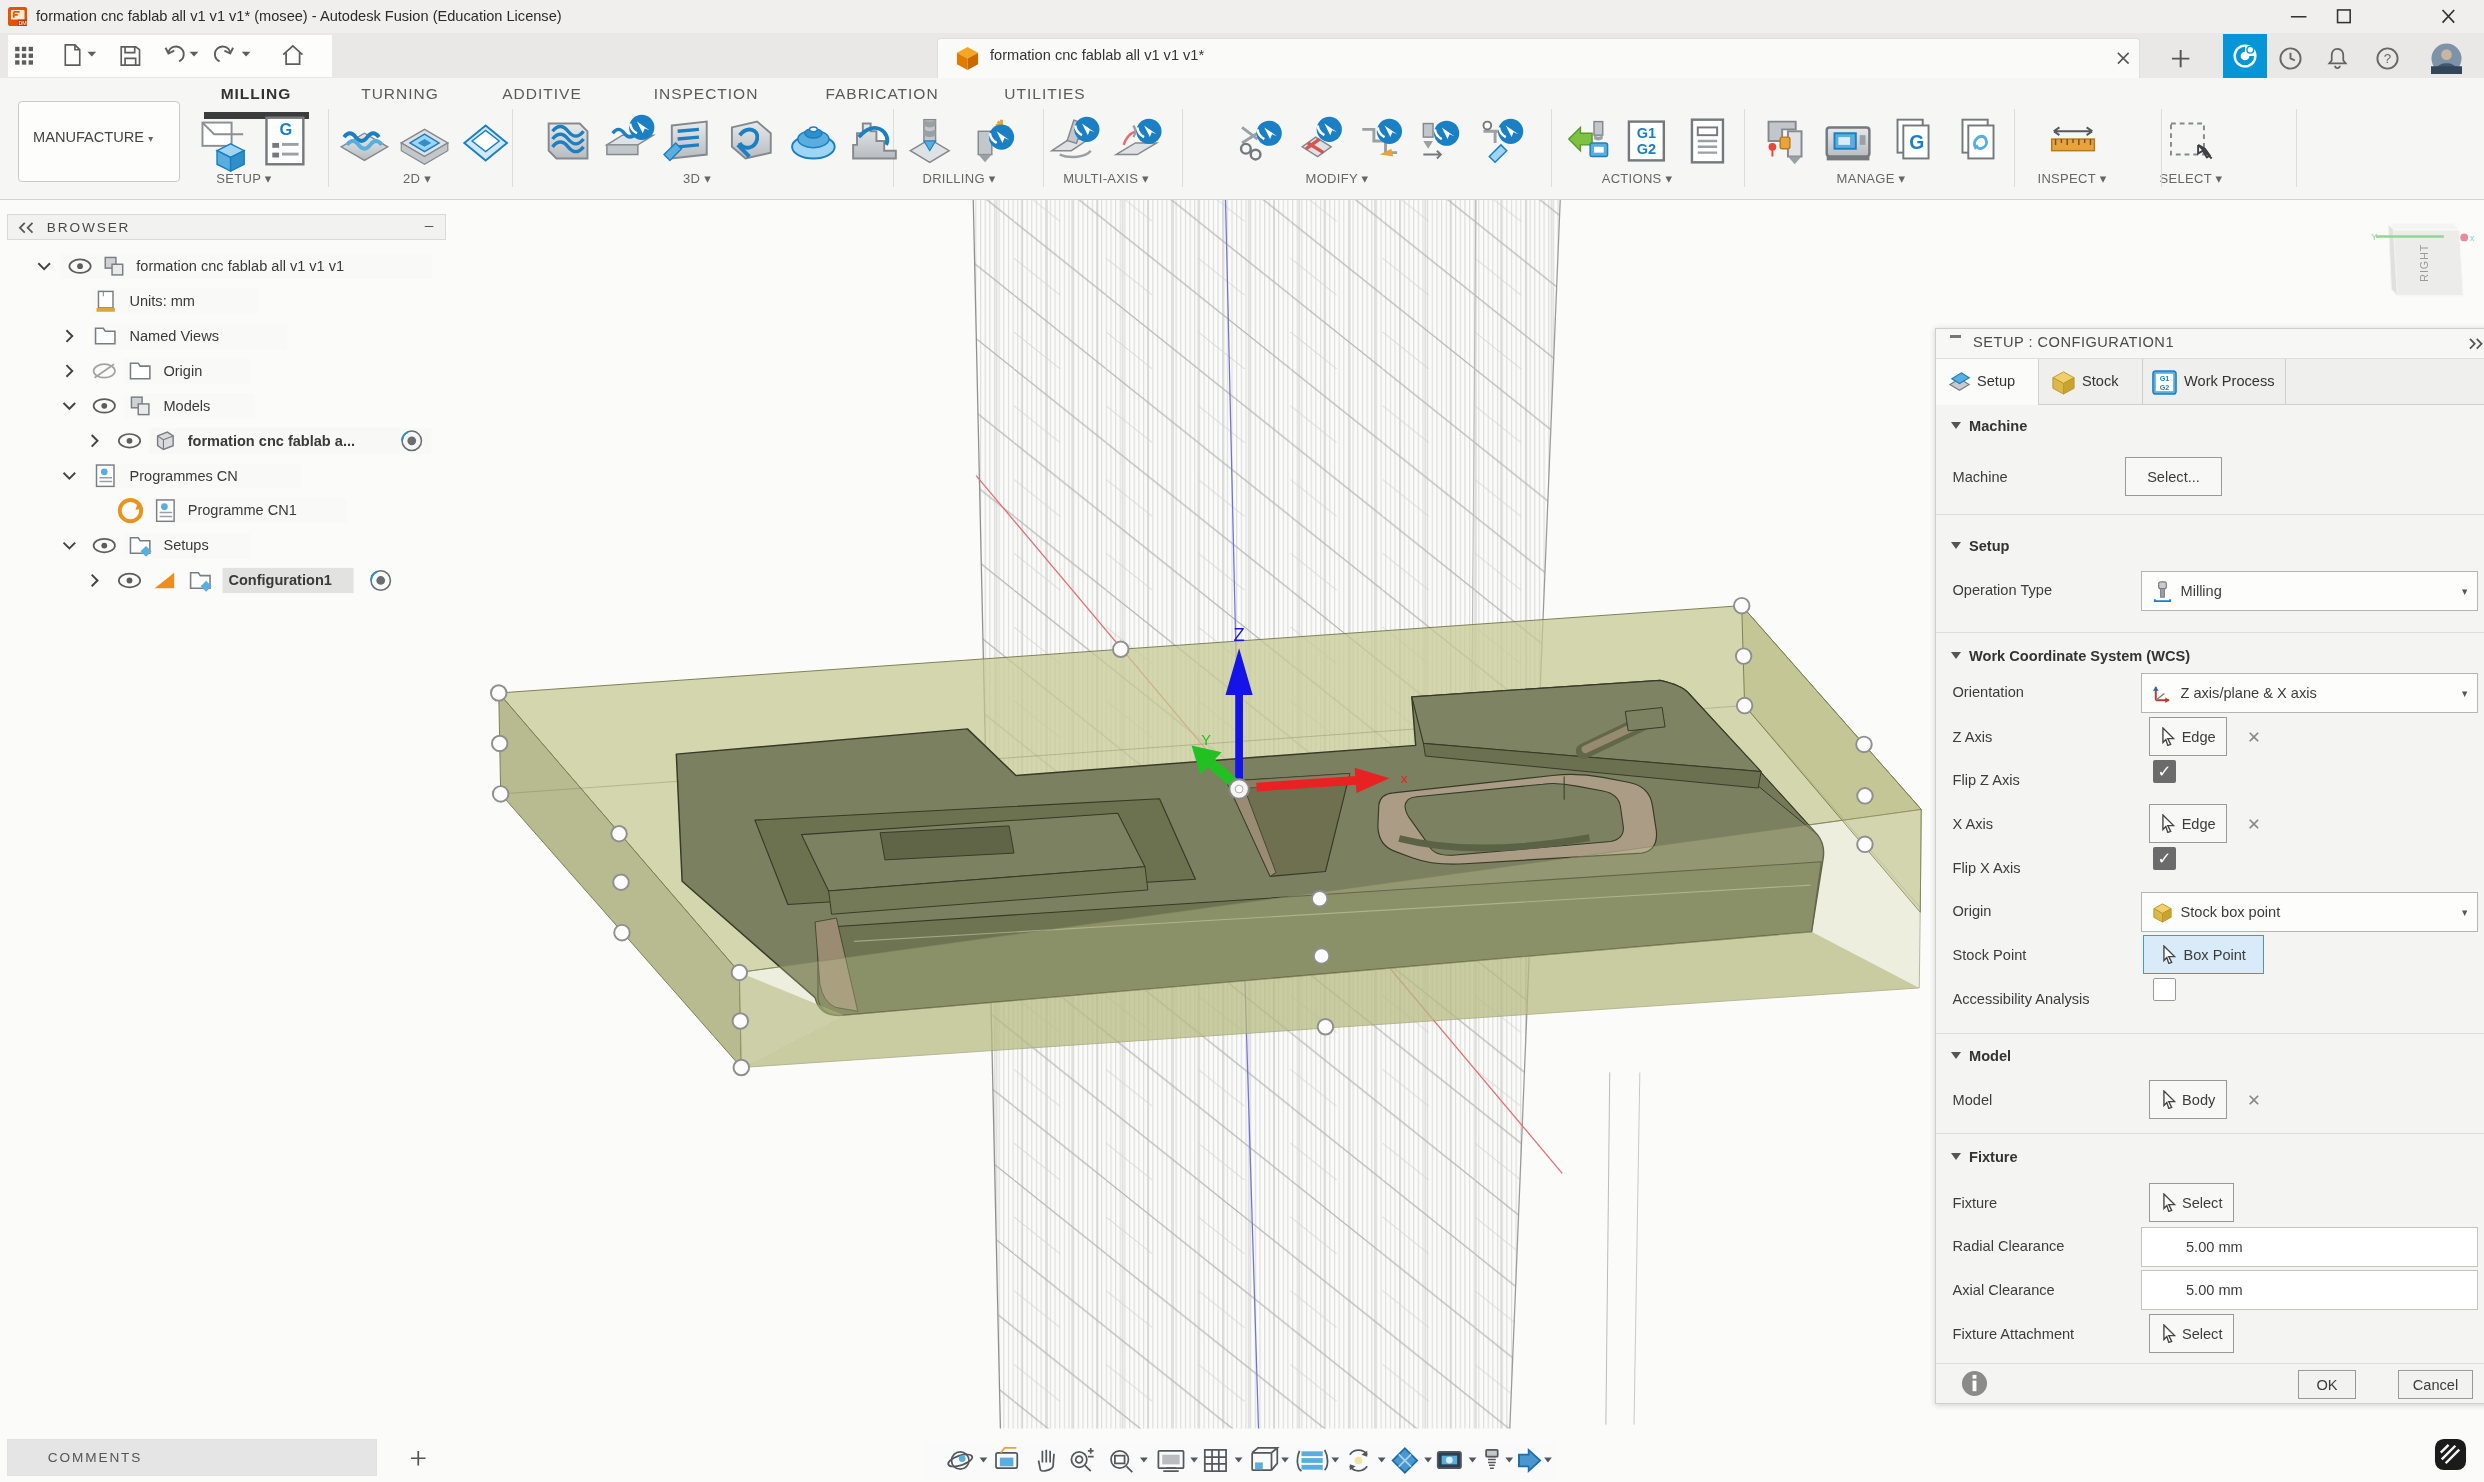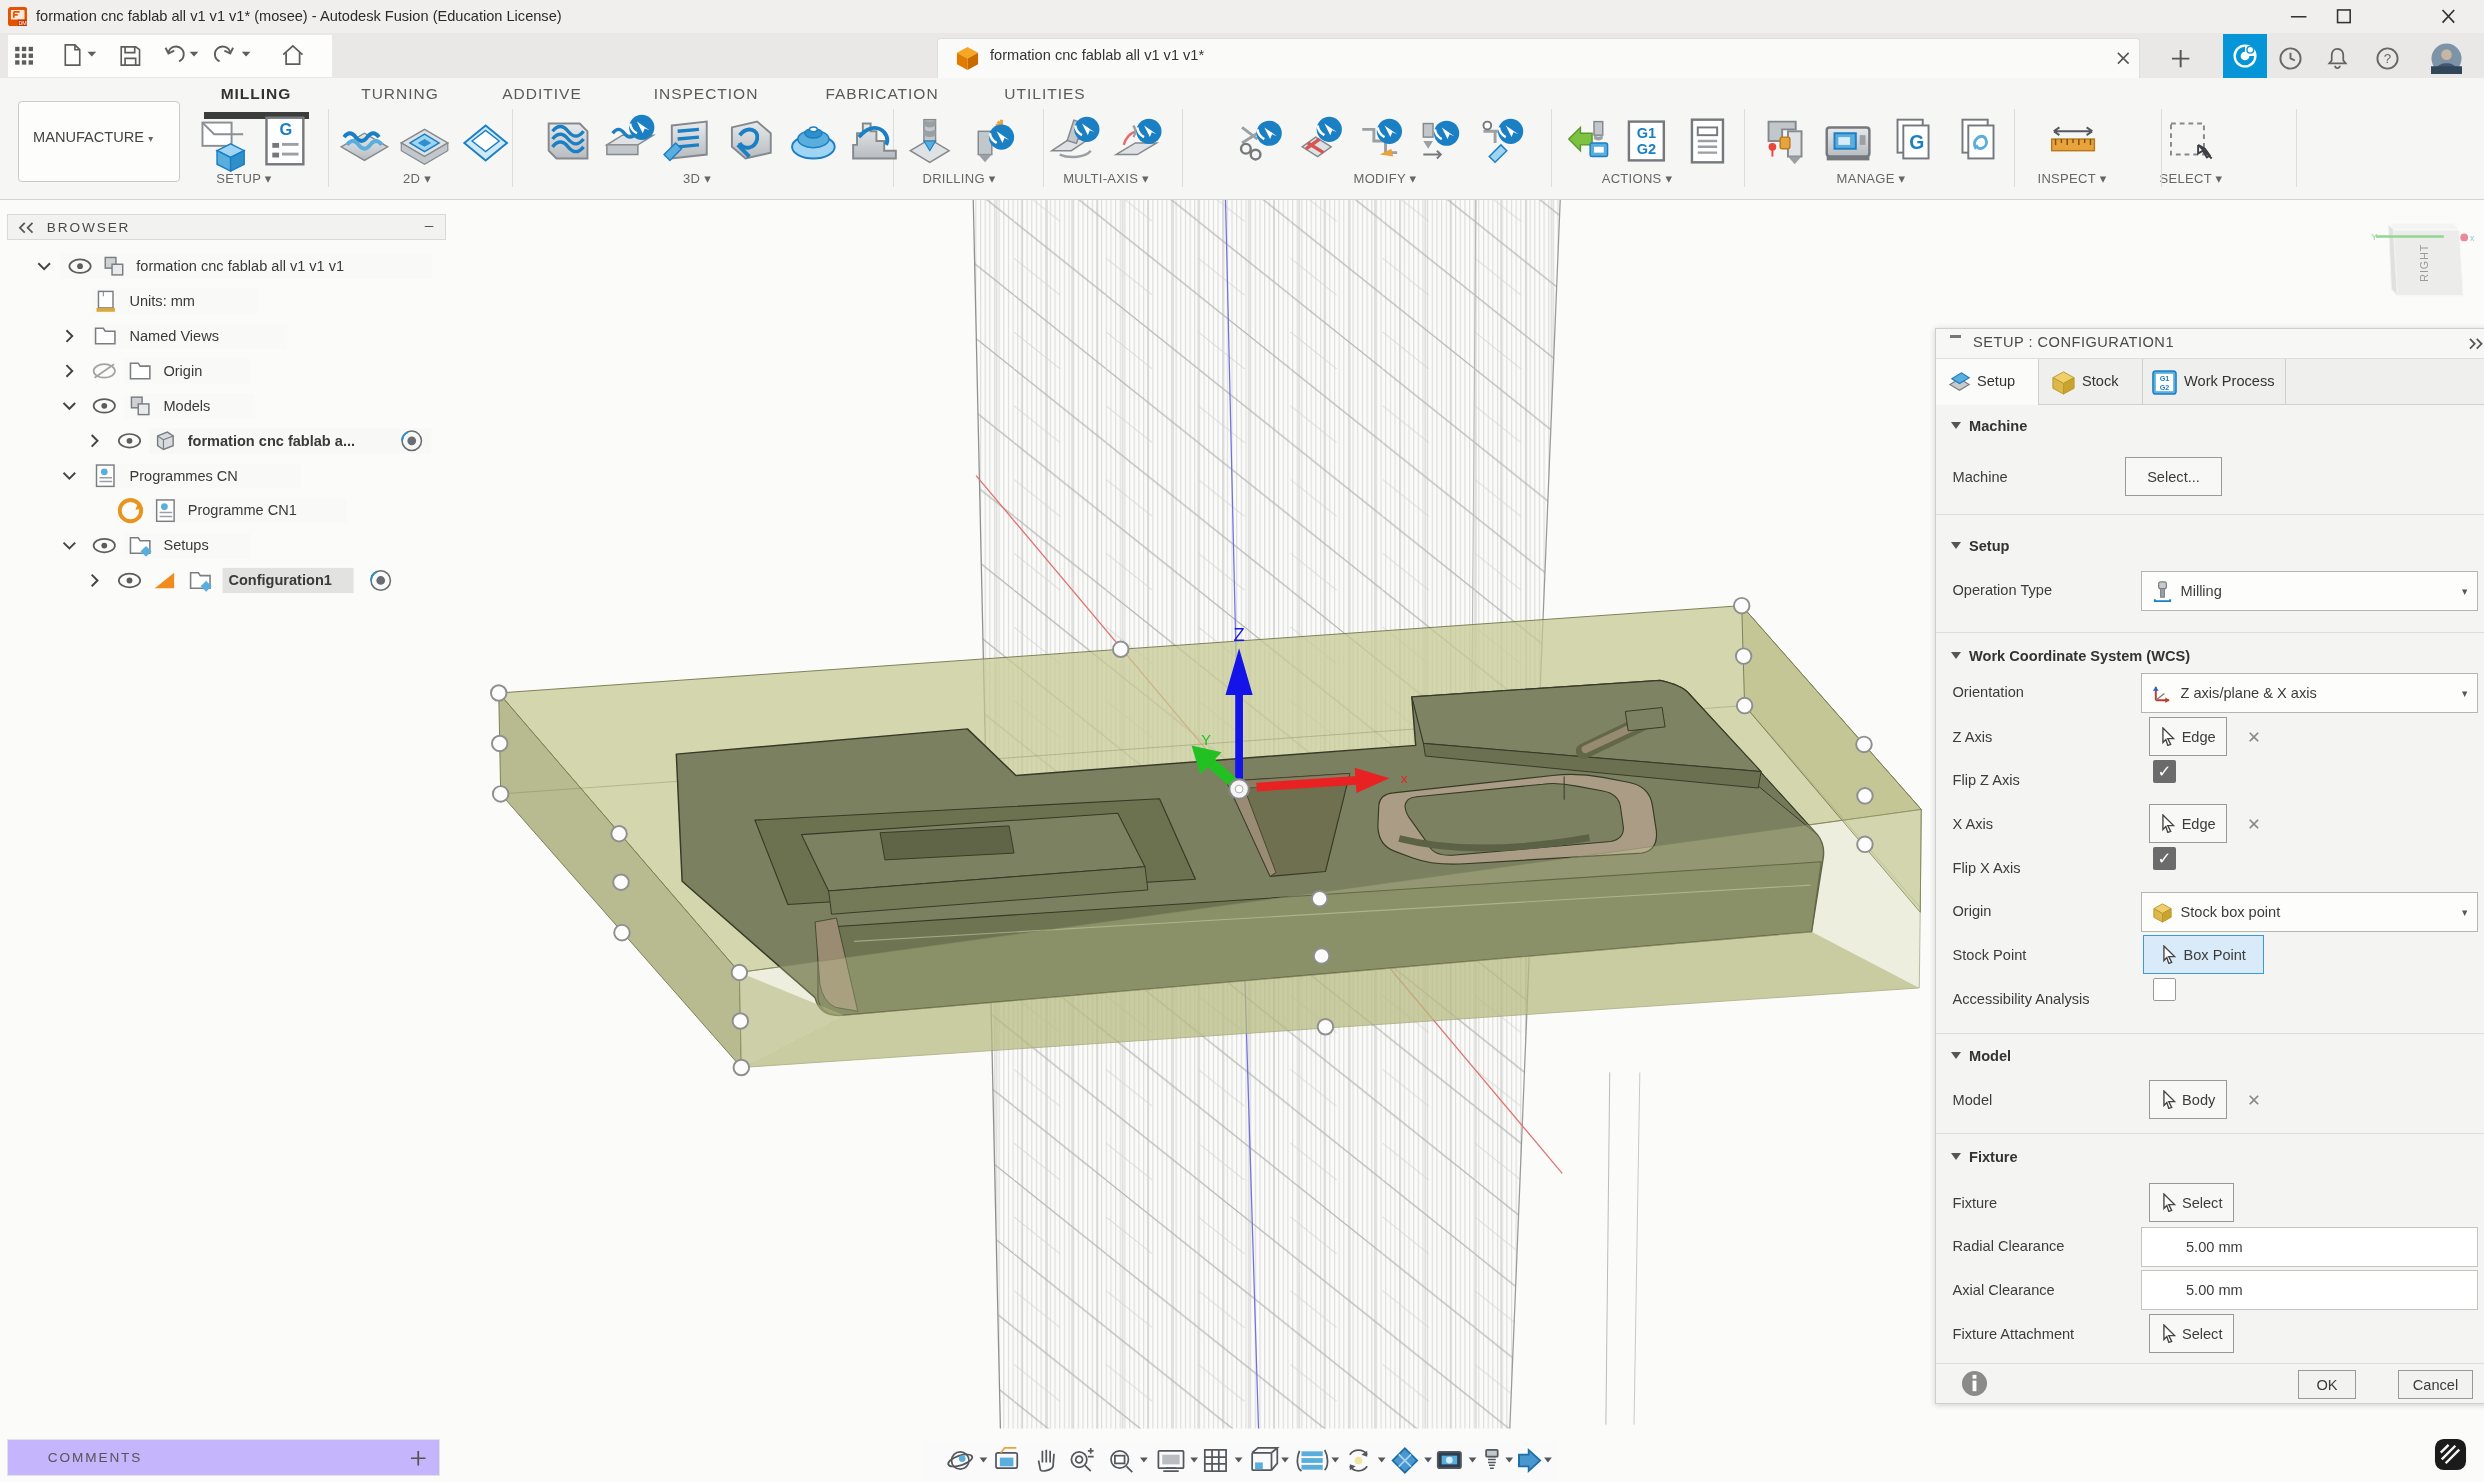--- a/index.html
+++ b/index.html
@@ -8,21 +8,21 @@
 .abs { position:absolute; }
 #scene { position:absolute; left:0; top:0; z-index:1; }
 #titlebar { position:absolute; left:0; top:0; width:2484px; height:33px; background:#f0efee; z-index:10;}
 #appbar { position:absolute; left:0; top:33px; width:2484px; height:45px; background:#e9e8e7; z-index:10; }
 #ribbon { position:absolute; left:0; top:78px; width:2484px; height:122px; background:#f6f6f5; border-bottom:1px solid #d4d4d3; z-index:10; }
 .wtab { position:absolute; top:6.8px; font-size:15.5px; color:#5a5a5a; letter-spacing:1px; transform:translateX(-50%); }
 .glabel { position:absolute; top:93px; font-size:13px; color:#666; letter-spacing:0.3px; transform:translateX(-50%); white-space:nowrap;}
 .gsep { position:absolute; top:31px; height:78px; width:1px; background:#dcdcdb; }
 #browser { position:absolute; left:6.8px; top:214px; width:439px; z-index:5; font-size:14.6px; color:#3a3a3a;}
 #dialog { position:absolute; left:1923px; top:328px; width:555px; height:1076px; background:#f4f4f3; border:1px solid #cfcfce; box-shadow:0 1px 5.8px rgba(0,0,0,0.18); z-index:5; font-size:14.6px; color:#3c3c3c;margin-left:12px;}
-#comments { position:absolute; left:6.8px; top:1439px; width:433px; height:37px; background:#c4b5fd; border:1px solid #e2e2e1; z-index:5;}
+#comments { position:absolute; left:6.8px; top:1439px; width:370px; height:37px; background:#e5e5e5; border:1px solid #e2e2e1; z-index:5;}
 #navbar { position:absolute; left:924px; top:1442px; width:631px; height:37px; background:rgba(250,250,250,0.93); border-radius:2.9px; z-index:5;}
 #viewcube { position:absolute; left:2368px; top:221px; z-index:4;}
 #fusionlogo { position:absolute; left:2434px; top:1438px; z-index:5;}
 .dlbl { position:absolute; left:16.5px; font-size:14.6px; color:#3c3c3c; }
 .dhead { position:absolute; left:33px; font-size:14.6px; font-weight:bold; color:#333; }
 .dtri { position:absolute; left:14.6px; width:0; height:0; border-left:5.8px solid transparent; border-right:5.8px solid transparent; border-top:7.8px solid #555; }
 .dbtn { position:absolute; height:39px; background:#f8f8f7; border:1px solid #999; font-size:14.6px; color:#3c3c3c; display:flex; align-items:center; justify-content:center;}
 .ddrop { position:absolute; left:205px; width:337px; height:40px; background:#fdfdfc; border:1px solid #b5b5b4; font-size:14.6px; color:#3c3c3c; display:flex; align-items:center;}
 .dx { position:absolute; font-size:16.5px; color:#888; }
 .dcheck { position:absolute; left:217px; width:23px; height:23px; background:#6b6b6b; border-radius:1.9px; color:#fff; font-size:16.5px; text-align:center; line-height:23px;}
@@ -238,21 +238,21 @@
   <div class="wtab" style="left:882px;">FABRICATION</div>
   <div class="wtab" style="left:1045px;">UTILITIES</div>
   <div class="abs" style="left:204px;top:34px;width:105px;height:6.8px;background:#3c3c3c;"></div>
   <div class="abs" style="left:17.5px;top:23px;width:162px;height:81px;background:#fdfdfc;border:1px solid #c9c9c8;border-radius:3.9px;"></div>
   <div class="abs" style="left:33px;top:51px;font-size:14.6px;color:#444;">MANUFACTURE <span style="font-size:9.7px;color:#666;">▾</span></div>
   <div class="glabel" style="left:244px;">SETUP ▾</div>
   <div class="glabel" style="left:417px;">2D ▾</div>
   <div class="glabel" style="left:697px;">3D ▾</div>
   <div class="glabel" style="left:959px;">DRILLING ▾</div>
   <div class="glabel" style="left:1106px;">MULTI-AXIS ▾</div>
-  <div class="glabel" style="left:1374px;padding-left:22px;">MODIFY ▾</div>
+  <div class="glabel" style="left:1326px;padding-left:22px;">MODIFY ▾</div>
   <div class="glabel" style="left:1637px;">ACTIONS ▾</div>
   <div class="glabel" style="left:1871px;">MANAGE ▾</div>
   <div class="glabel" style="left:2072px;">INSPECT ▾</div>
   <div class="glabel" style="left:2191px;">SELECT ▾</div>
   <div class="gsep" style="left:328px"></div>
   <div class="gsep" style="left:512px"></div>
   <div class="gsep" style="left:893px"></div>
   <div class="gsep" style="left:1043px"></div>
   <div class="gsep" style="left:1182px"></div>
   <div class="gsep" style="left:1551px"></div>

